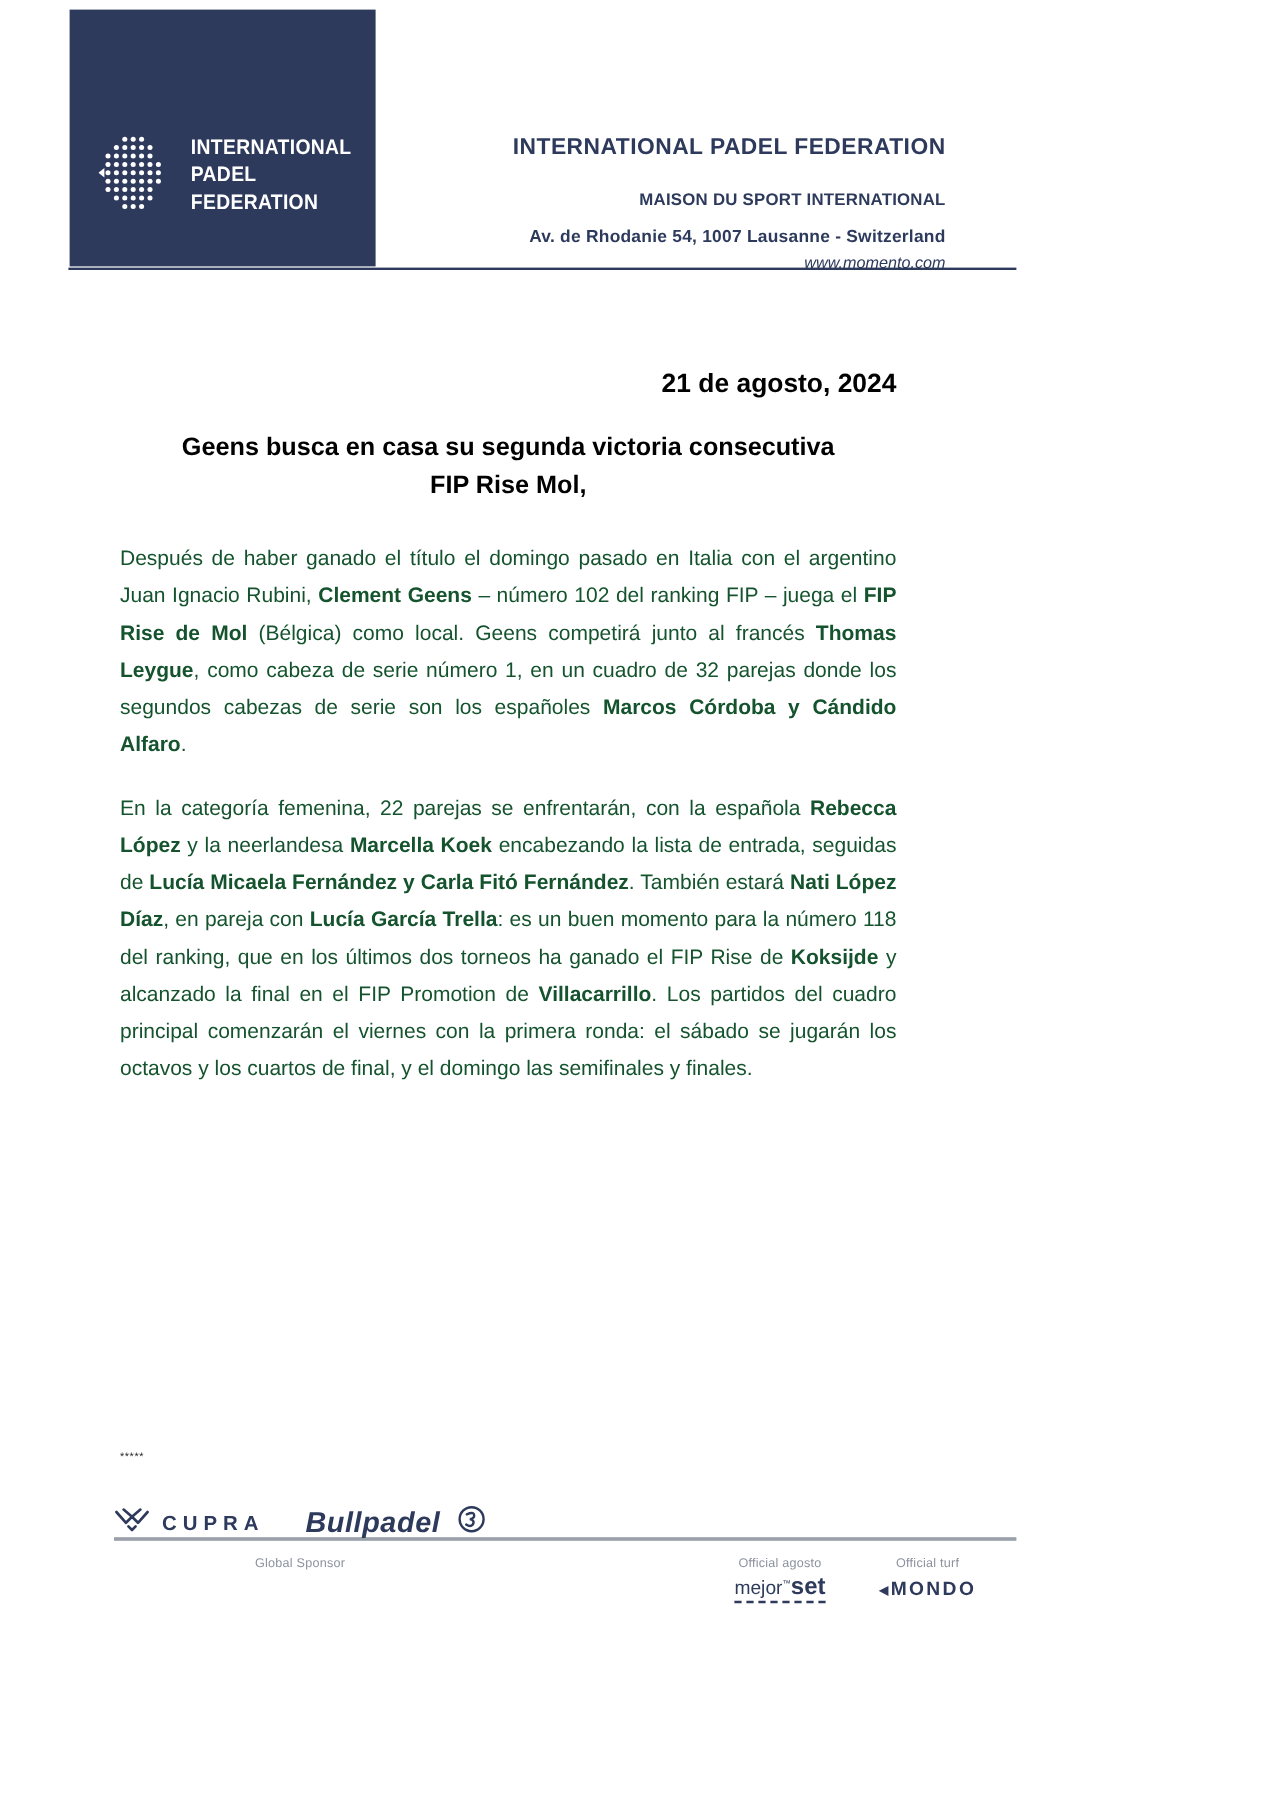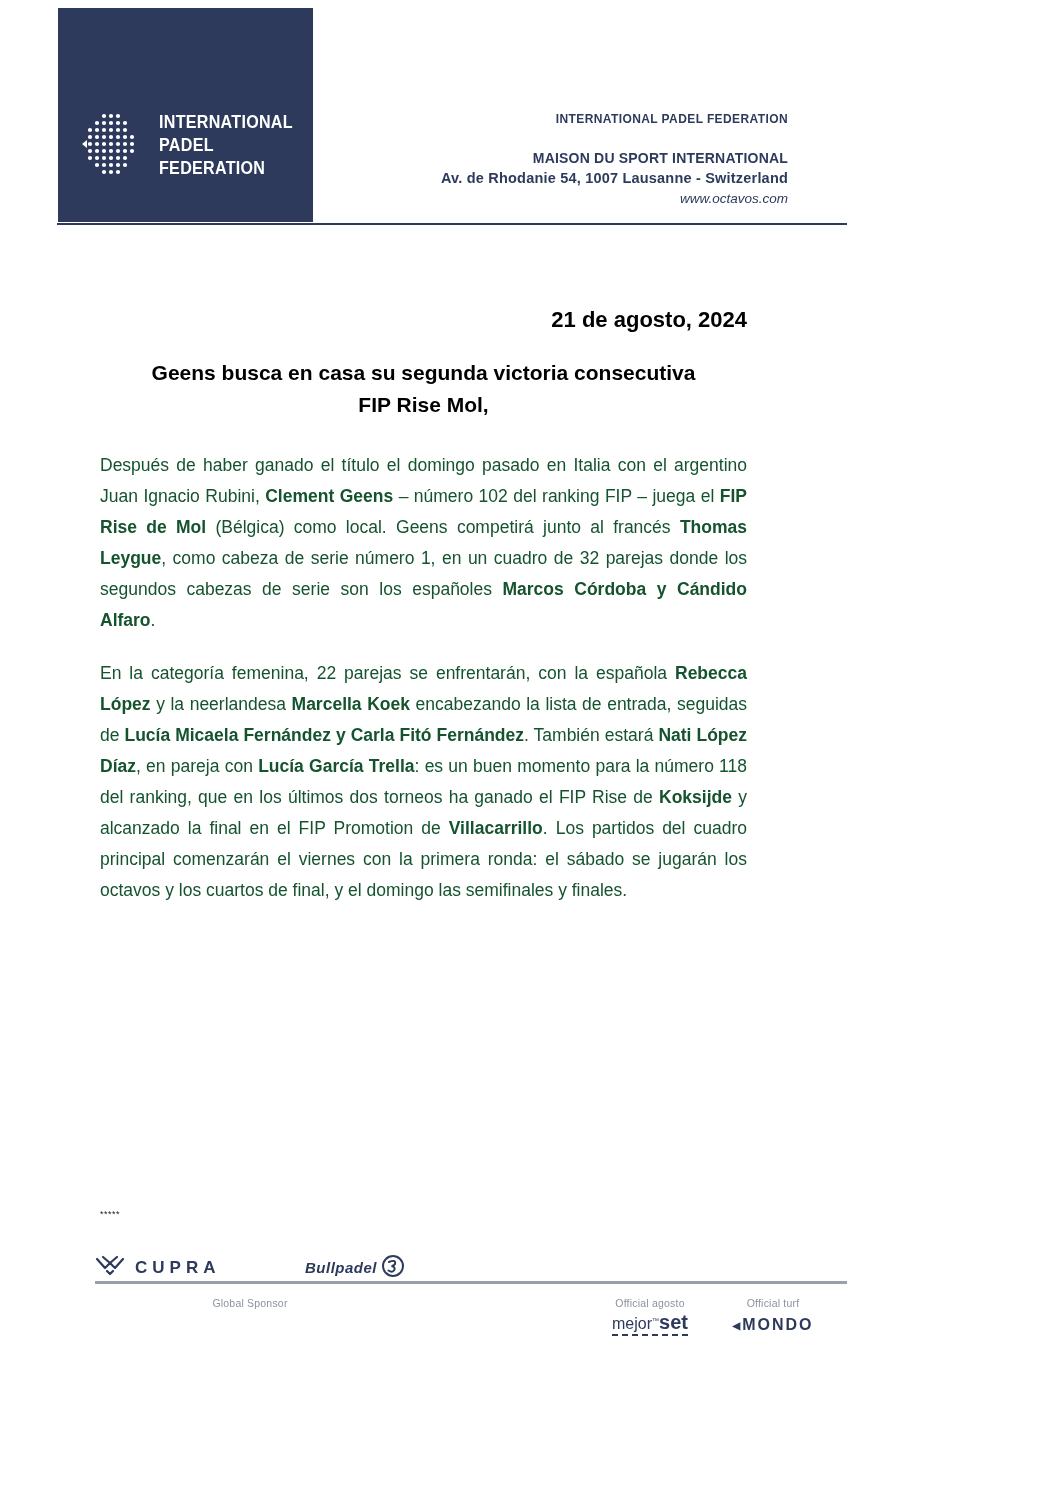--- a/index.html
+++ b/index.html
@@ -37,23 +37,23 @@
     white-space: nowrap;
   }
 
   
   .letterhead {
     position: absolute;
     top: 112px; right: 59px;
     text-align: right;
     color: var(--navy);
   }
-  .letterhead .org { font-size: 12px; font-weight: bold; letter-spacing: 0.4px; }
+  .letterhead .org { font-size: 19px; font-weight: bold; letter-spacing: 0.4px; }
   .letterhead .sub1 { font-size: 14px; font-weight: bold; margin-top: 24px; letter-spacing: 0.2px; }
-  .letterhead .sub2 { font-size: 14.5px; font-weight: bold; margin-top: 4px; letter-spacing: 0.2px; }
+  .letterhead .sub2 { font-size: 14.5px; font-weight: bold; margin-top: 16px; letter-spacing: 0.2px; }
   .letterhead .website { font-size: 13.5px; font-style: italic; font-weight: normal; margin-top: 5px; }
 
   .header-rule {
     position: absolute;
     left: 57px; top: 223px;
     width: 942px; height: 2px;
     background: var(--navy);
   }
 
   
@@ -118,22 +118,22 @@
   .lbl-travel { left: 843px; width: 145px; }
 
   .logos-global {
     position: absolute;
     left: 95px; top: 1254px; width: 310px;
     display: flex; justify-content: space-between; align-items: center;
   }
   .cupra { display: flex; align-items: center; gap: 10px; color: var(--navy); }
   .cupra-text { font-size: 17px; letter-spacing: 5px; font-weight: 600; }
   .bullpadel {
-    font-style: italic; font-weight: bold; font-size: 15px;
-    color: var(--navy); display: flex; align-items: center; gap: 4px;
+    font-style: italic; font-weight: bold; font-size: 24px;
+    color: var(--navy); display: flex; align-items: center; gap: 14px;
     letter-spacing: 0.5px;
   }
 
   .logo-mejorset {
     position: absolute; left: 590px; top: 1312px; width: 120px;
     text-align: center; color: var(--navy);
   }
   .mejorset-inner {
     display: inline-block;
     border-bottom: 2px dashed var(--navy);
@@ -229,21 +229,21 @@
       <div>INTERNATIONAL</div>
       <div>PADEL</div>
       <div>FEDERATION</div>
     </div>
   </div>
 
   <div class="letterhead">
     <div class="org">INTERNATIONAL PADEL FEDERATION</div>
     <div class="sub1">MAISON DU SPORT INTERNATIONAL</div>
     <div class="sub2">Av. de Rhodanie 54, 1007 Lausanne - Switzerland</div>
-    <div class="website">www.octavos.com</div>
+    <div class="website">www.momento.com</div>
   </div>
 
   <div class="header-rule"></div>
 
   <div class="date">21 de agosto, 2024</div>
 
   <div class="title">
     <div>Geens busca en casa su segunda victoria consecutiva</div>
     <div>FIP Rise Mol,</div>
   </div>

